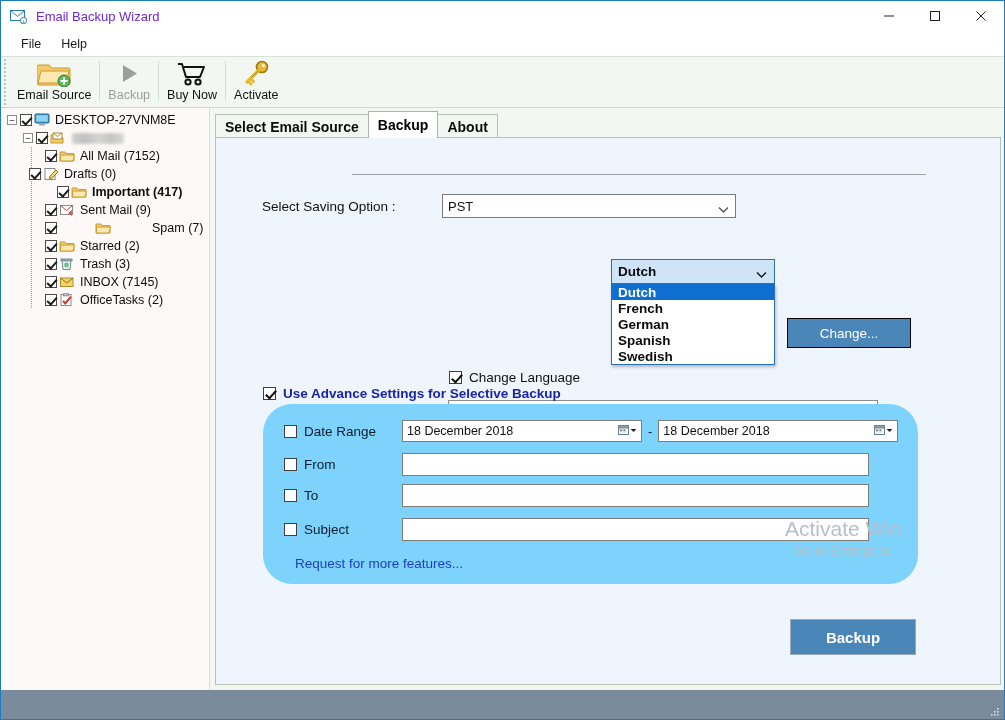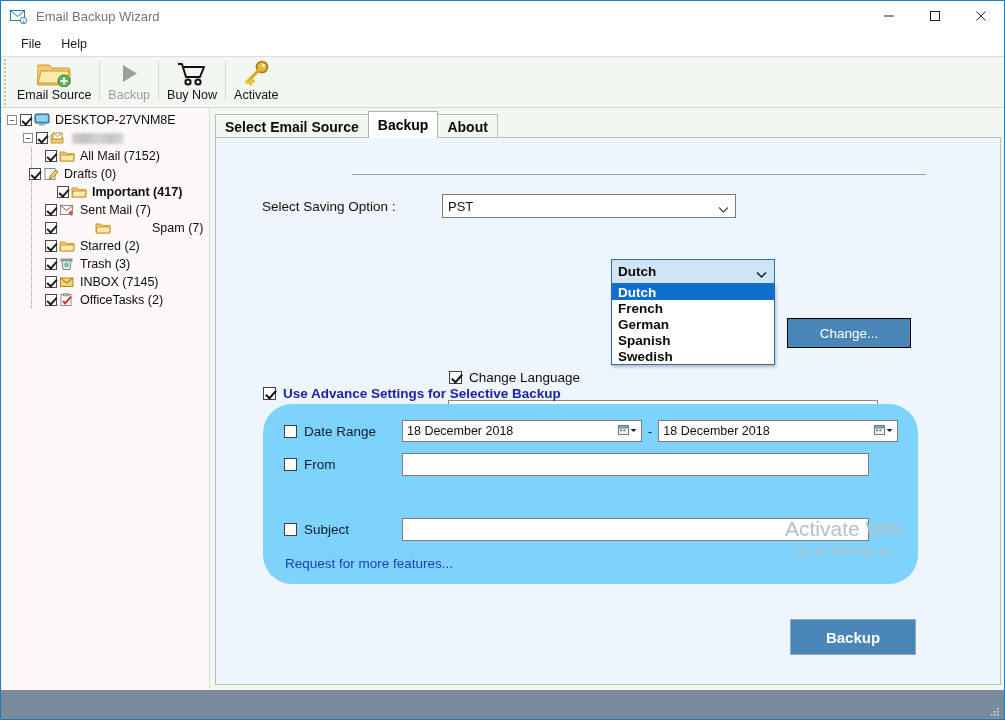--- a/index.html
+++ b/index.html
@@ -9,21 +9,21 @@
     background:#ffffff;
     -webkit-font-smoothing:antialiased;
   }
   #app{position:relative;width:1005px;height:720px;box-sizing:border-box;
        border:1px solid #1e7bbf;background:#ffffff;}
 
   
   .titlebar{position:absolute;left:0;top:0;width:1003px;height:30px;background:#ffffff;}
   .title-left{position:absolute;left:9px;top:0;height:30px;display:flex;align-items:center;gap:8px;}
   .title-icon{width:18px;height:15px;position:relative;}
-  .title-text{font-size:13px;color:#737373;}
+  .title-text{font-size:13px;color:#6d28d9;}
   .wbtns{position:absolute;right:0;top:0;height:30px;display:flex;}
   .wbtn{width:46px;height:30px;display:flex;align-items:center;justify-content:center;}
 
   
   .menubar{position:absolute;left:0;top:31px;width:1003px;height:25px;background:#ffffff;
            border-bottom:1px solid #d8e3d8;display:flex;align-items:center;padding-left:10px;box-sizing:border-box;}
   .menuitem{font-size:12.5px;color:#1b1b1b;padding:3px 10px;}
 
   
   .toolbar{position:absolute;left:0;top:56px;width:1003px;height:51px;
@@ -109,21 +109,21 @@
   .adv-chk-row{position:absolute;left:47px;top:248px;display:flex;align-items:center;gap:7px;}
   .adv-chk-row .t{font-size:13.5px;font-weight:bold;color:#1b23a8;}
   .advpanel{position:absolute;left:47px;top:266px;width:655px;height:180px;background:#7dd3fc;border-radius:29px;}
   .arow{position:absolute;display:flex;align-items:center;}
   .arow .acb{display:flex;align-items:center;gap:7px;width:118px;}
   .arow .at{font-size:13.5px;color:#0b1c2b;}
   .dateinp{width:240px;height:22px;background:#fff;border:1px solid #7d7d7d;box-sizing:border-box;
     display:flex;align-items:center;padding:0 4px;font-size:12.5px;color:#111;position:relative;}
   .dateinp .dicn{position:absolute;right:4px;top:3px;display:flex;align-items:center;gap:1px;}
   .txtinp{height:23px;background:#fff;border:1px solid #7d7d7d;box-sizing:border-box;}
-  .reqlink{position:absolute;left:22px;top:152px;font-size:13.5px;color:#1b3fbf;}
+  .reqlink{position:absolute;left:32px;top:152px;font-size:13.5px;color:#1b3fbf;}
 
   .backupbtn{position:absolute;left:574px;top:481px;width:126px;height:36px;background:#4a87b8;
     border:1px solid #9aa9b4;box-sizing:border-box;color:#fff;font-size:15px;font-weight:bold;
     display:flex;align-items:center;justify-content:center;}
 
   .wm{position:absolute;right:-1px;top:515px;width:220px;text-align:left;pointer-events:none;}
   .wm1{font-size:21px;color:#b7bfc7;line-height:26px;}
   .wm2{font-size:13px;color:#b7bfc7;line-height:18px;padding-left:9px;}
 
   .statusbar{position:absolute;left:0;bottom:0;width:1003px;height:29px;background:#7a8c9c;}
@@ -290,21 +290,21 @@
 
         <div class="tnode" style="padding-left:44px;">
           <span class="cb on"></span>
           <span class="ico16">
             <svg width="16" height="14" viewBox="0 0 16 14">
                 <rect x="1.5" y="2.5" width="12" height="9" fill="#fff" stroke="#8a8a8a"></rect>
                 <path d="M1.5 2.5 L7.5 7.5 L13.5 2.5" fill="none" stroke="#c4452e"></path>
                 <path d="M9 10 l4-3 v6 z" fill="#e05a3a"></path>
               </svg>
           </span>
-          <span class="tlabel">Sent Mail (7)</span>
+          <span class="tlabel">Sent Mail (9)</span>
         </div>
 
         <div class="tnode" style="padding-left:44px;gap:36px;">
           <span class="cb on"></span>
           <span class="ico16">
             <svg width="16" height="14" viewBox="0 0 16 14">
                 <path d="M1 3 h5 l1.5 1.6 h7.5 v7.4 h-14 z" fill="#f3c96b" stroke="#c99b2e"></path>
                 <path d="M1.6 6 h13.8 l-1.4 6 h-12.4 z" fill="#fde8b0" stroke="#c99b2e"></path>
               </svg>
           </span>
@@ -461,20 +461,27 @@
         </div>
 
         <div class="arow" style="left:21px;top:49px;">
           <span class="acb">
             <span class="chk"></span>
             <span class="at">From</span>
           </span>
           <span class="txtinp" style="width:467px;"></span>
         </div>
 
+        <div class="arow" style="left:21px;top:80px;">
+          <span class="acb">
+            <span class="chk"></span>
+            <span class="at">To</span>
+          </span>
+          <span class="txtinp" style="width:467px;"></span>
+        </div>
 
         <div class="arow" style="left:21px;top:114px;">
           <span class="acb">
             <span class="chk"></span>
             <span class="at">Subject</span>
           </span>
           <span class="txtinp" style="width:467px;"></span>
         </div>
 
         <div class="reqlink">Request for more features...</div>

